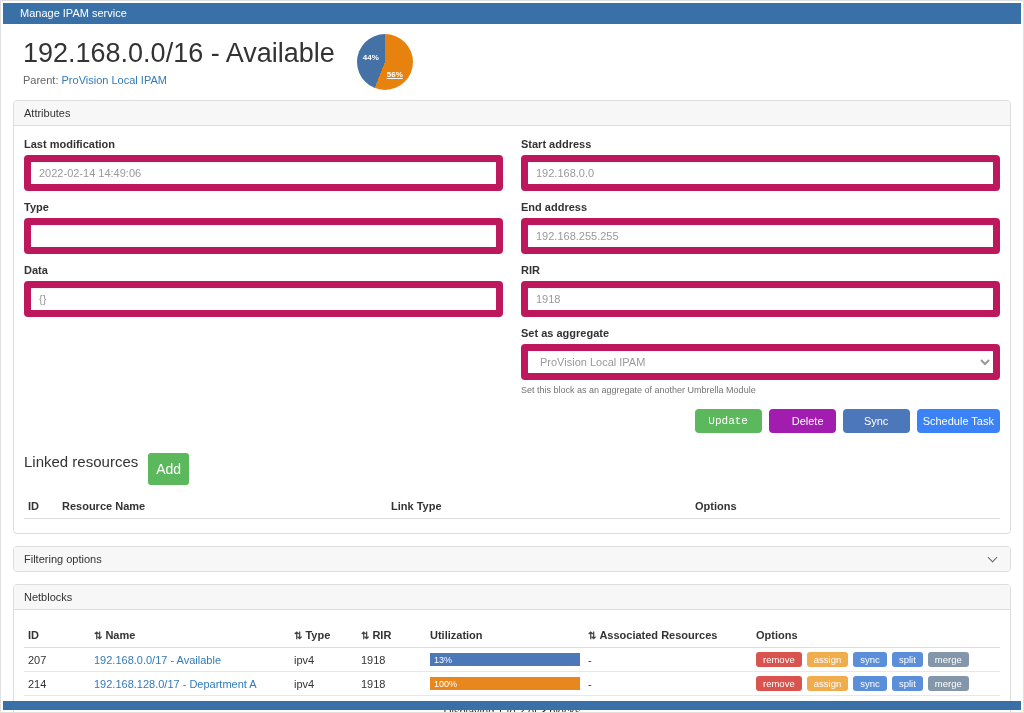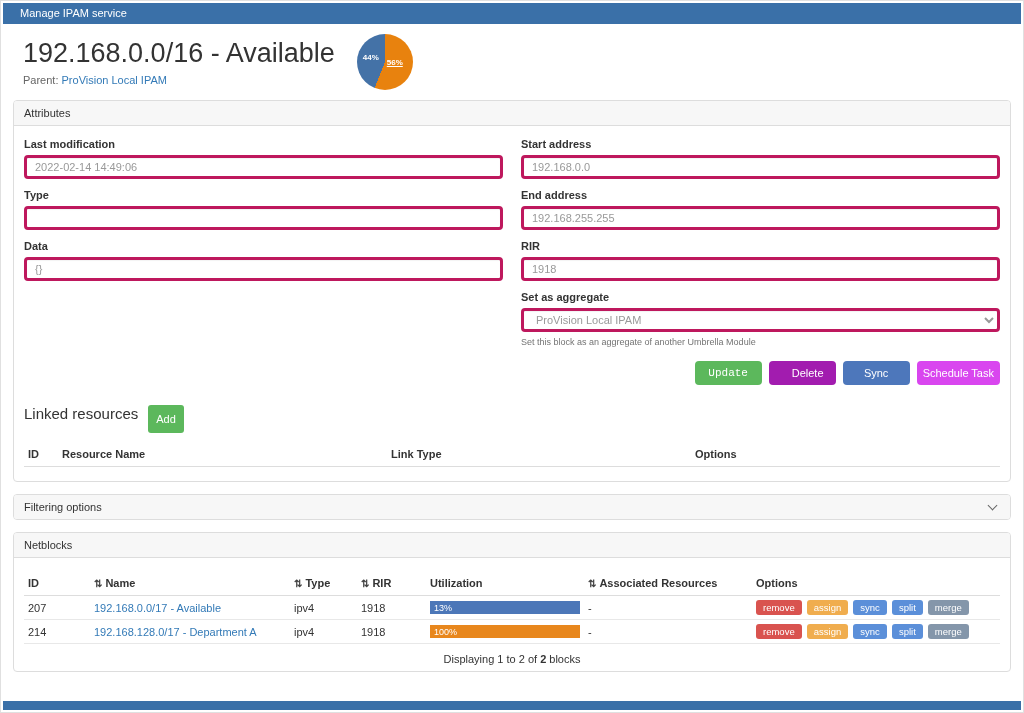--- a/index.html
+++ b/index.html
@@ -10,42 +10,42 @@
   .footer-bar { position:absolute; left:2px; right:2px; bottom:2px; height:9px; }
 
   .header-row { display:flex; align-items:center; padding:8px 22px 10px; }
   .page-title { font-size:27px; font-weight:400; color:#333; margin-bottom:5px; }
   .parent-line { font-size:11px; color:#666; }
   a.link { color:#337ab7; text-decoration:none; cursor:pointer; }
 
   .pie { width:56px; height:56px; border-radius:50%; position:relative; margin-left:22px; flex:0 0 auto; }
   .pie-label { position:absolute; color:#fff; font-size:8px; font-weight:bold; }
   .pie-label.l44 { left:6px; top:19px; }
-  .pie-label.l56 { left:30px; top:24px;text-decoration:underline; }
+  .pie-label.l56 { left:30px; top:36px;text-decoration:underline; }
 
   .panel { border:1px solid #ddd; border-radius:4px; margin:0 12px 12px; background:#fff; }
   .panel-heading { background:#f7f7f7; padding:6px 10px; font-size:11px; color:#333; border-bottom:1px solid #ddd; border-radius:3px 3px 0 0; }
   .panel.collapsed .panel-heading { border-bottom:none; border-radius:3px; display:flex; justify-content:space-between; align-items:center; cursor:pointer; }
   .chevron { width:7px; height:7px; border-right:1.5px solid #666; border-bottom:1.5px solid #666; transform:rotate(45deg); display:inline-block; margin:0 4px 3px 0; }
   .panel-body { padding:12px 10px 14px; }
 
   .form-cols { display:flex; gap:18px; }
   .form-col { flex:1; min-width:0; }
   .form-group { margin-bottom:10px; }
   .control-label { display:block; font-size:11px; font-weight:bold; color:#333; margin-bottom:5px; }
-  .form-control { width:100%; height:24px; border:3px solid #be185d; border-radius:4px; padding:0 8px; font-size:11px; color:#999; background:#fff; font-family:inherit; box-shadow:inset 0 1px 1px rgba(0,0,0,0.05); }
+  .form-control { width:100%; height:36px; border:7px solid #be185d; border-radius:4px; padding:0 8px; font-size:11px; color:#999; background:#fff; font-family:inherit; box-shadow:inset 0 1px 1px rgba(0,0,0,0.05); }
   select.form-control { color:#999; }
   .help-text { font-size:9px; color:#737373; margin-top:5px; }
 
   .btn-row { display:flex; justify-content:flex-end; gap:7px; margin-top:14px; }
   .btn { border:none; color:#fff; font-size:11px; border-radius:4px; padding:6px 6px; min-width:67px; text-align:center; font-family:inherit; cursor:pointer; white-space:nowrap; }
 
   .section-title-row { display:flex; gap:10px; margin-top:20px; }
   .section-title { font-size:15px; color:#333; font-weight:400; }
-  .btn-add { color:#fff; font-size:11px; padding:8px 8px; border-radius:3px; border:none; cursor:pointer; font-family:inherit; }
+  .btn-add { color:#fff; font-size:14px; padding:8px 8px; border-radius:3px; border:none; cursor:pointer; font-family:inherit; }
 
   table.data-table { width:100%; border-collapse:collapse; margin-top:9px; font-size:11px; }
   .data-table th { text-align:left; padding:6px 4px; font-weight:bold; color:#333; border-bottom:1px solid #ddd; white-space:nowrap; }
   .data-table td { padding:4px 4px; border-top:1px solid #e8e8e8; color:#333; vertical-align:middle; }
   .data-table tbody { border-bottom:1px solid #e8e8e8; }
   .sort-glyph { font-size:10px; color:#444; margin-right:3px; }
 
   .alert-info { background:#d9edf7; color:#7b8f9d; border-radius:4px; text-align:center; padding:12px; font-size:11px; margin-top:5px; }
 
   .lr-id { width:34px; } .lr-name { width:329px; } .lr-type { width:304px; }
@@ -119,21 +119,21 @@
             </select>
             <div class="help-text">Set this block as an aggregate of another Umbrella Module</div>
           </div>
         </div>
       </div>
 
       <div class="btn-row">
         <button class="btn" style="background-color: rgb(92, 184, 92); font-family: Liberation Mono, monospace;">Update</button>
         <button class="btn" style="background-color: #a21caf; padding-left: 17px;">Delete</button>
         <button class="btn" style="background-color: rgb(77, 119, 187);">Sync</button>
-        <button class="btn" style="background-color: #d946ef;">Schedule Task</button>
+        <button class="btn" style="background-color: #3b82f6;">Schedule Task</button>
       </div>
 
       <div class="section-title-row">
         <span class="section-title">Linked resources</span>
         <button class="btn-add" style="background-color: rgb(92, 184, 92);">Add</button>
       </div>
 
       <table class="data-table">
         <thead>
           <tr>

